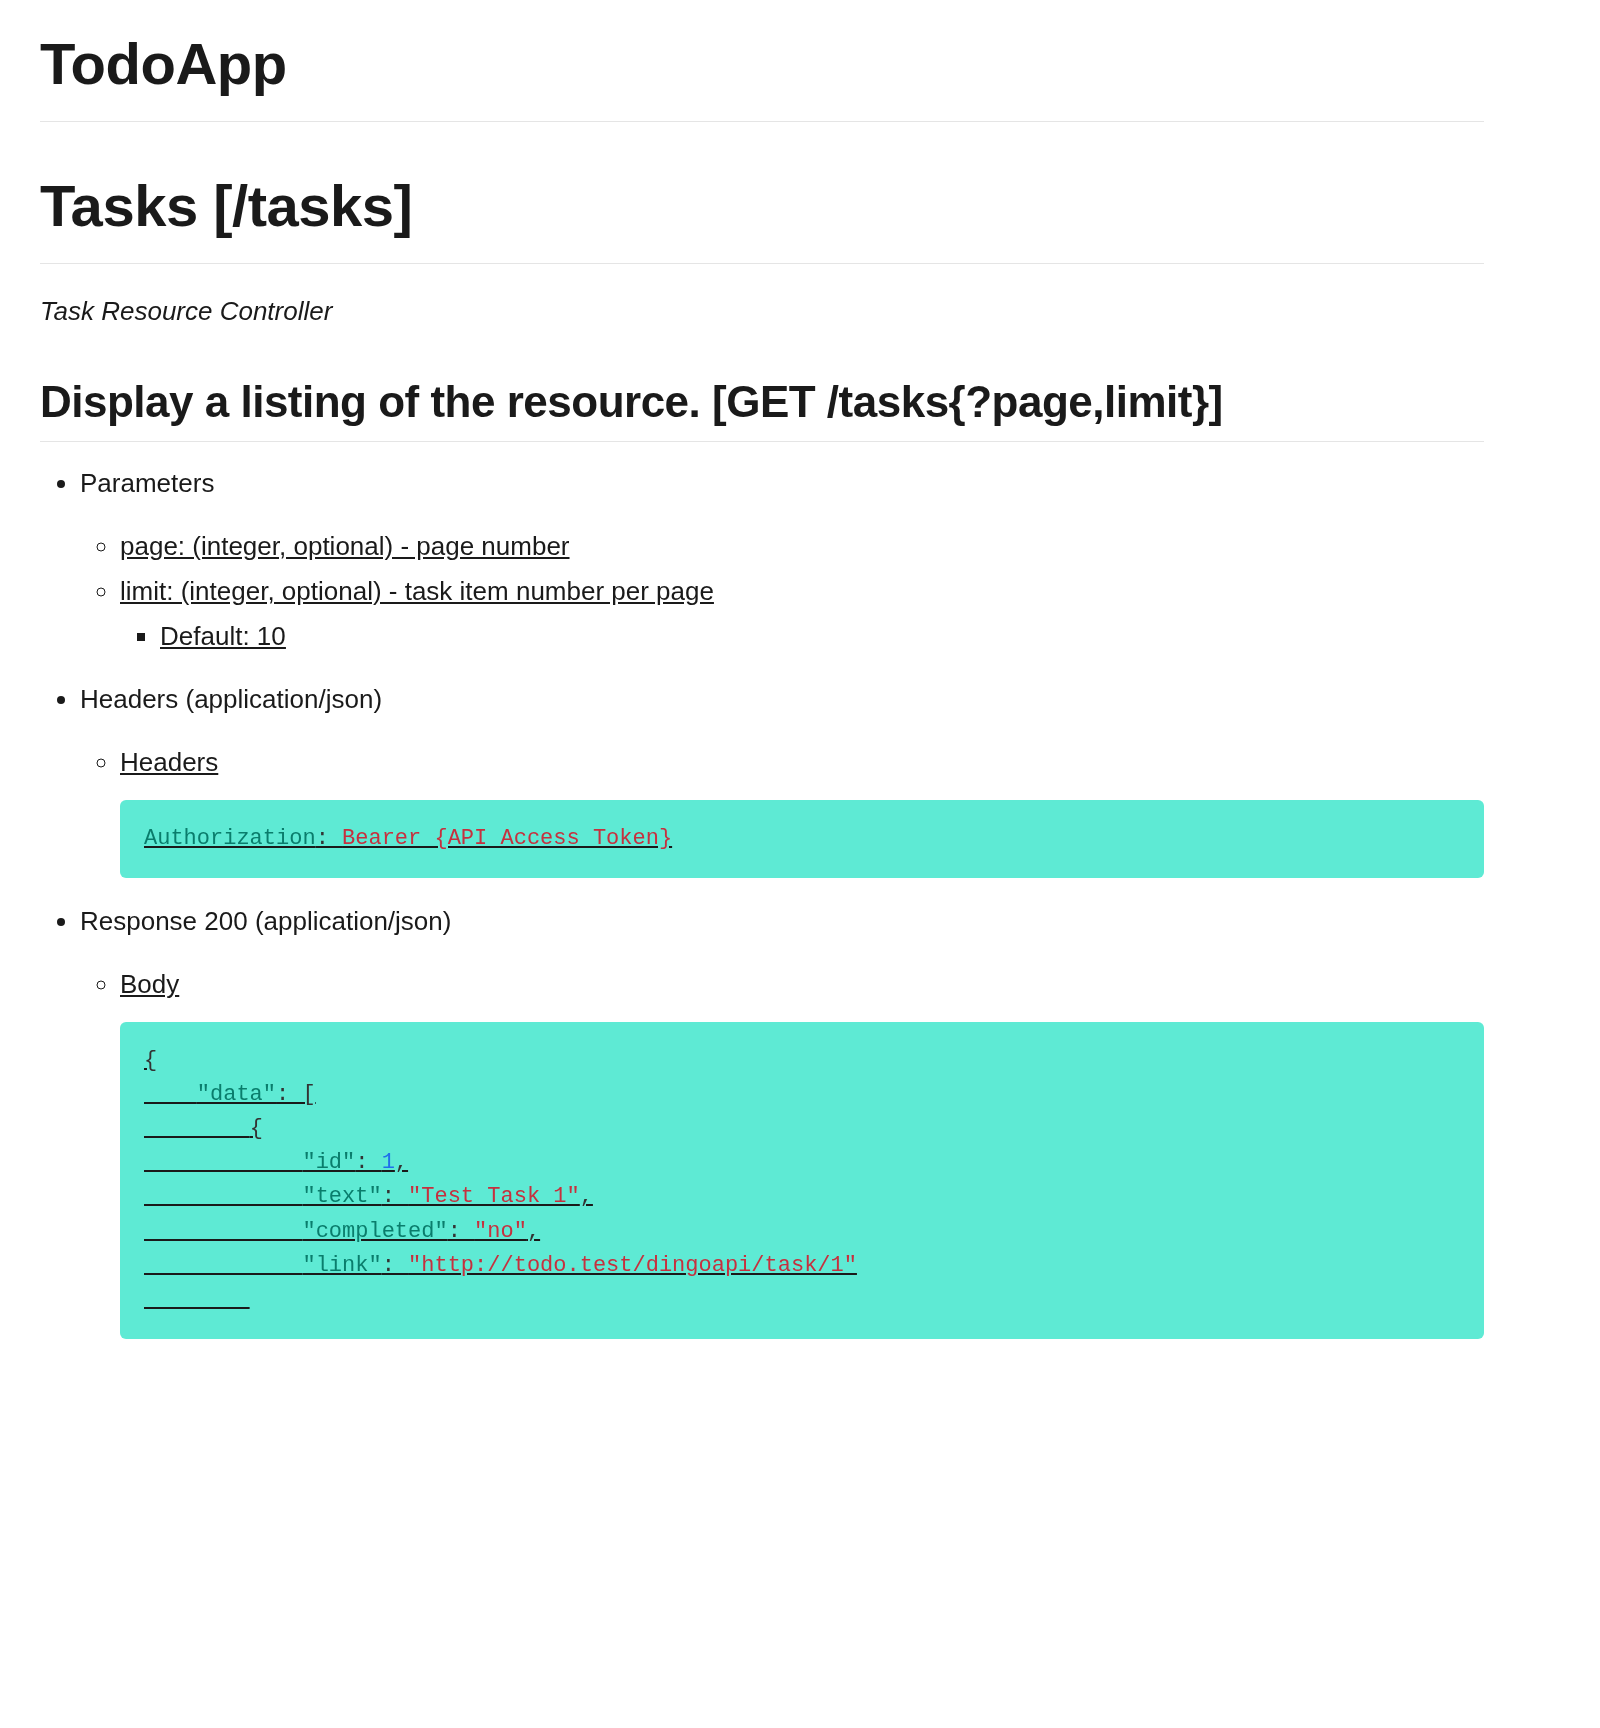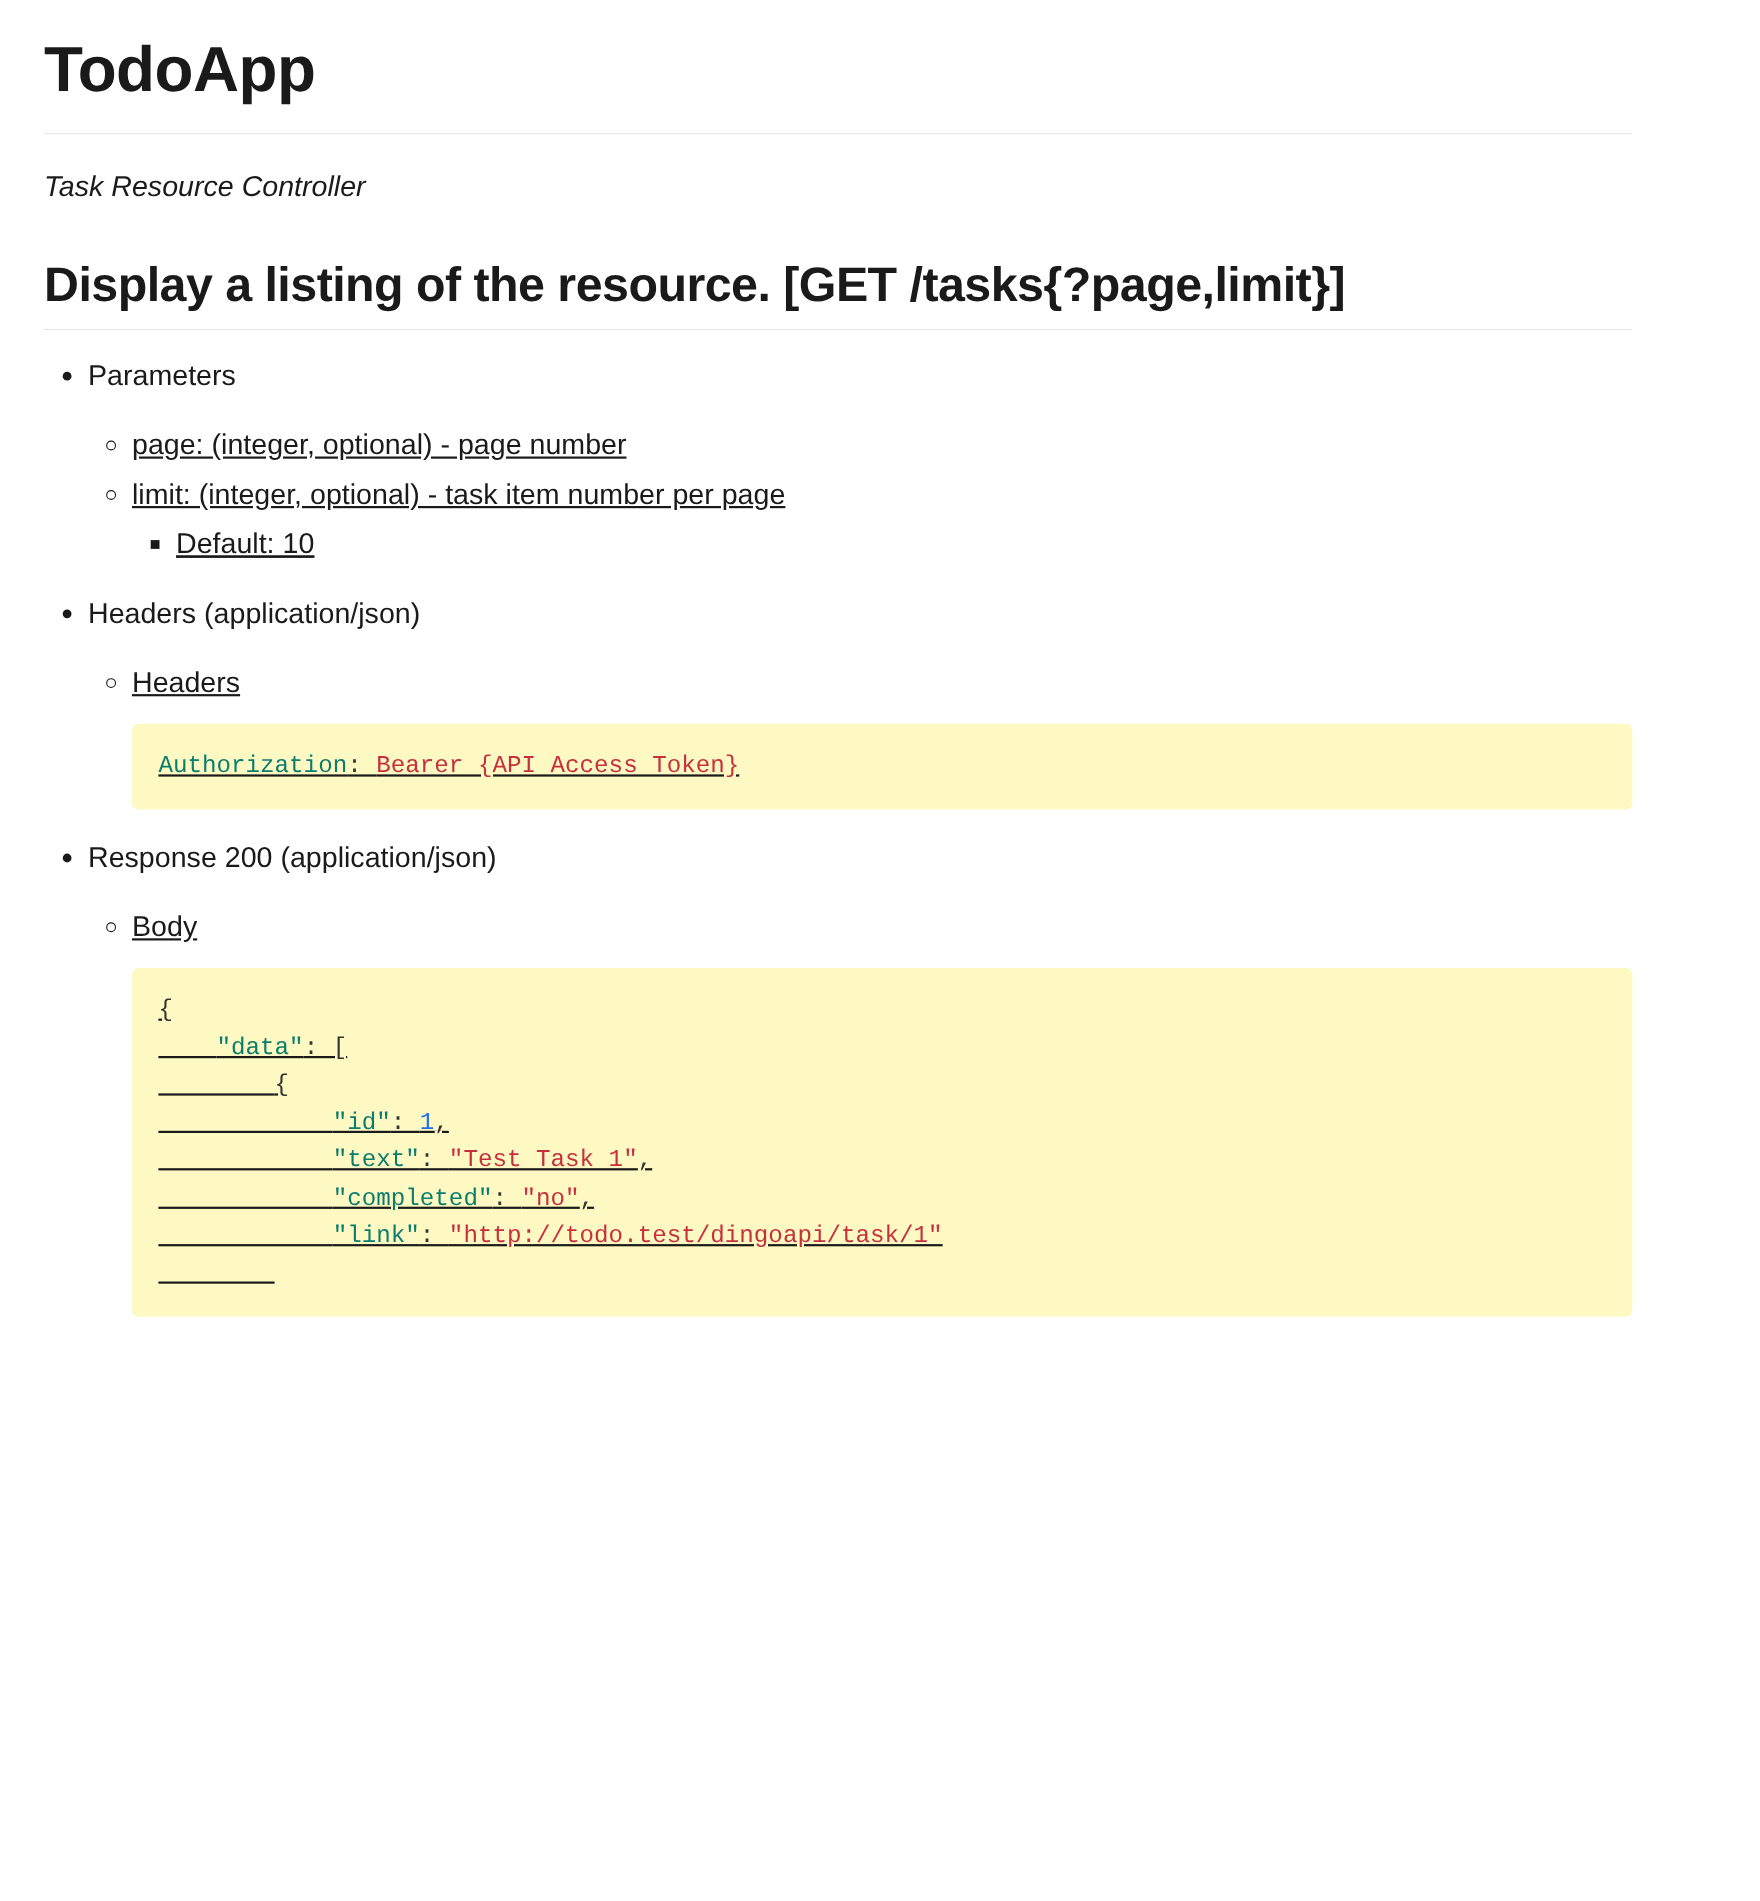--- a/index.html
+++ b/index.html
@@ -67,21 +67,21 @@
   }
   ul.top-list ul ul {
     list-style-type: square;
     padding-left: 40px;
     margin: 4px 0;
   }
   .headers-label, .body-label, .parameters-label, .request-label, .response-label {
     font-size: 26px;
   }
   pre.code {
-    background: #fef9c3;
+    background: #5eead4;
     border-radius: 6px;
     padding: 22px 24px;
     font-family: SFMono-Regular, Consolas, "Liberation Mono", Menlo, monospace;
     font-size: 22px;
     line-height: 1.55;
     margin: 18px 0 18px 0;
     overflow-x: auto;
     white-space: pre;
     color: #333;
   }
@@ -91,20 +91,21 @@
   .tok-punc  { color: #333333; }  
   .headers-block { margin-top: 16px; }
 </style>
 </head>
 <body>
 
 <div class="page">
 
   <h1 class="app-title">TodoApp</h1>
 
+  <h1 class="section-title">Tasks [/tasks]</h1>
 
   <p class="subtitle">Task Resource Controller</p>
 
   <h2 class="endpoint-title">Display a listing of the resource. [GET /tasks{?page,limit}]</h2>
 
   <ul class="top-list">
 
     <li>
       <span class="parameters-label">Parameters</span>
       <ul>

